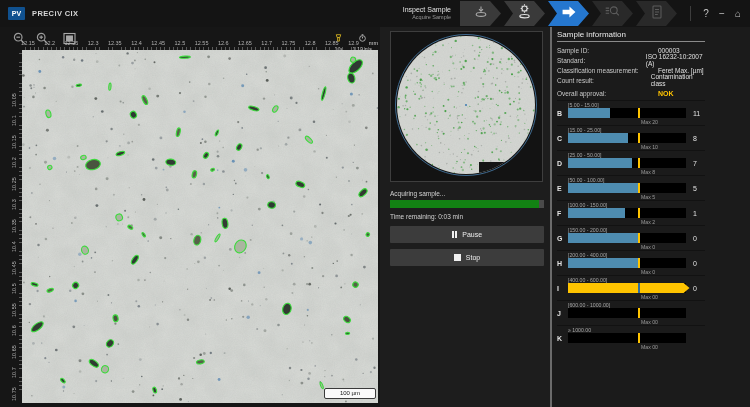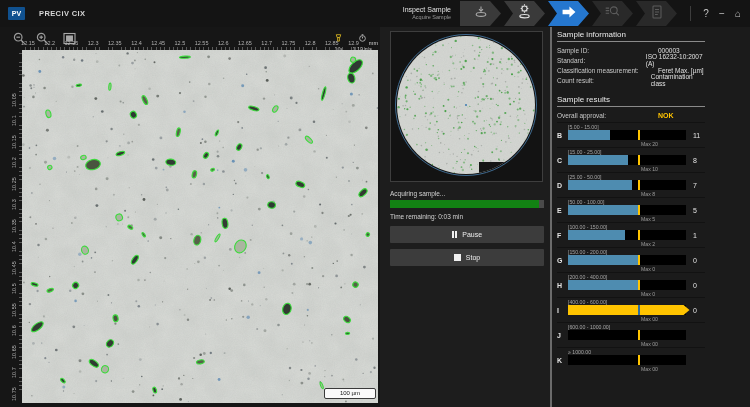--- a/index.html
+++ b/index.html
@@ -5,21 +5,21 @@
   html,body{margin:0;padding:0;background:#000;}
   *{box-sizing:border-box;}
   .app{position:relative;width:750px;height:407px;background:#1b1b1b;overflow:hidden;
        font-family:"Liberation Sans",sans-serif;color:#ddd;}
 
   
   .titlebar{position:absolute;left:0;top:0;width:750px;height:27px;background:#141414;
             display:flex;align-items:center;}
   .logo{width:17px;height:13px;background:#10518f;color:#fff;font-size:7px;font-weight:bold;
         display:flex;align-items:center;justify-content:center;margin-left:8px;border-radius:1px;}
-  .app-title{font-size:7.5px;font-weight:bold;color:#d6d6d6;margin-left:14px;letter-spacing:.4px;}
+  .app-title{font-size:7.5px;font-weight:bold;color:#d6d6d6;margin-left:7px;letter-spacing:.4px;}
   .wf-text{margin-left:auto;text-align:right;line-height:1.2;margin-right:9px;}
   .wf-title{font-size:7px;color:#e2e2e2;}
   .wf-sub{font-size:5.5px;color:#979797;}
   .chev{width:41px;height:25px;margin-right:3px;display:flex;align-items:center;justify-content:center;
         background:#3a3a3a;clip-path:polygon(0 0,30px 0,100% 50%,30px 100%,0 100%,9px 50%);}
   .chev.first{clip-path:polygon(0 0,30px 0,100% 50%,30px 100%,0 100%);}
   .chev.active{background:var(--accent,#2577cf);}
   .chev.dim{background:#292929;}
   .ctl-sep{width:1px;height:15px;background:#3d3d3d;margin:0 7px 0 10px;}
   .winbtn{width:16px;height:25px;display:flex;align-items:center;justify-content:center;
@@ -1137,21 +1137,20 @@
         </div>
         <div class="info-row">
           <span class="ilabel">Classification measurement:</span>
           <span class="ivalue">Feret Max. [µm]</span>
         </div>
         <div class="info-row">
           <span class="ilabel">Count result:</span>
           <span class="ivalue">Contamination class</span>
         </div>
       </div>
-    <div class="section-h results-h">Sample results</div>
     <div class="approval">
       <span class="ilabel">Overall approval:</span>
       <span class="nok">NOK</span>
     </div>
     <div id="class-rows">
         <div class="class-row">
           <div class="range">[5.00 - 15.00]</div>
           <div class="row-main">
             <span class="letter">B</span>
             <div class="bar-wrap">

